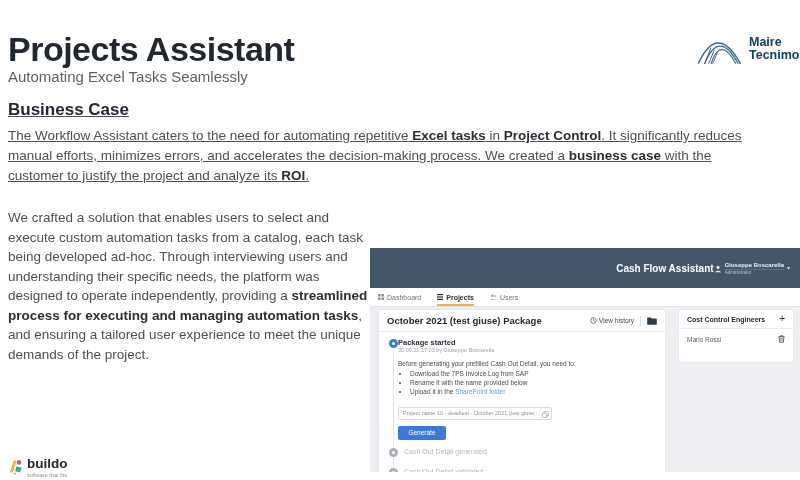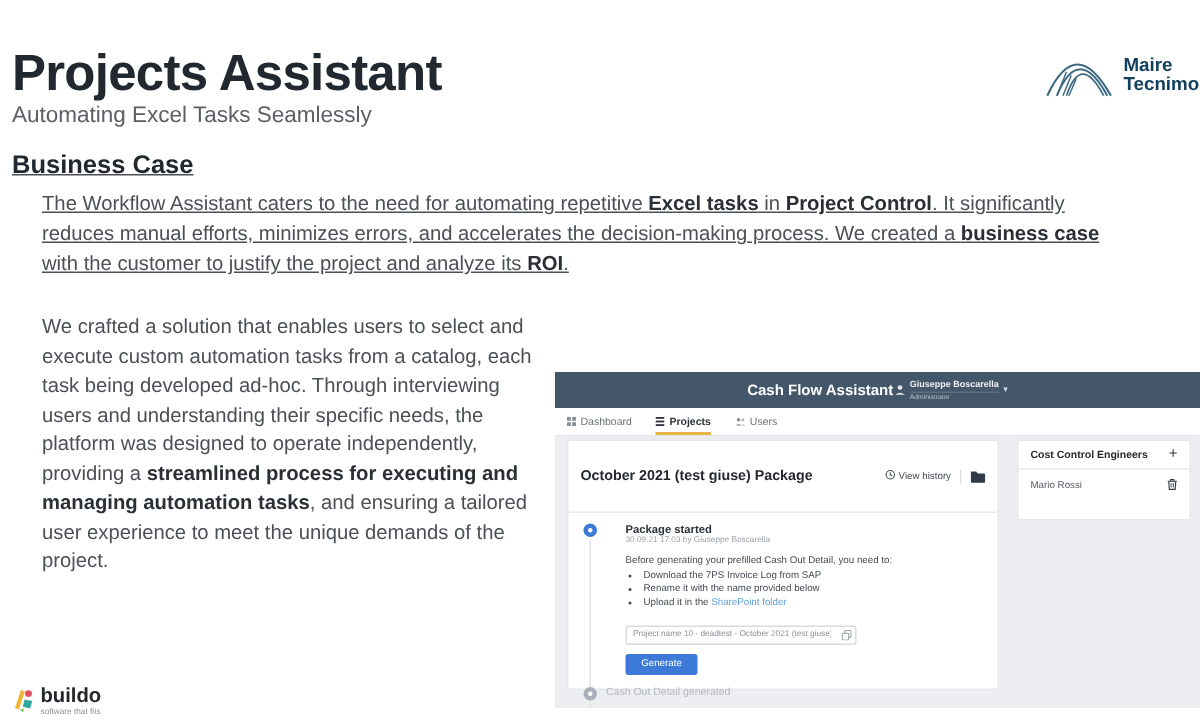--- a/index.html
+++ b/index.html
@@ -7,70 +7,70 @@
     font-family:"Liberation Sans", sans-serif; }
   body { position:relative; color:#4a5056; }
 
   
   .page-title { position:absolute; left:8px; top:30px; font-size:34px; font-weight:700;
     color:#212830; letter-spacing:-0.5px; }
   .page-subtitle { position:absolute; left:8px; top:68px; font-size:15px; color:#5a6066; }
 
   .section-heading { font-size:17px; font-weight:700; color:#212830; margin-bottom:6px; }
   .biz { position:absolute; left:8px; top:100px; width:748px;text-decoration:underline; }
-  .biz p, .sol p { font-size:13.5px; line-height:20px; color:#4a5056;margin-left:20px; }
+  .biz p, .sol p { font-size:13.5px; line-height:20px; color:#4a5056; }
   .sol { position:absolute; left:8px; top:208px; width:360px; }
   .sol p { line-height:19.5px; }
   .b { font-weight:700; color:#2a2f36; }
 
   
   .maire { position:absolute; left:695px; top:28px; display:flex; align-items:center; gap:6px; }
   .maire-text { display:flex; flex-direction:column; font-weight:700; font-size:12.5px;
     line-height:13px; color:#12405e; }
 
   
   .buildo { position:absolute; left:8px; top:441px; display:flex; align-items:flex-start; gap:4px;margin-top:16px; }
   .buildo-col { display:flex; flex-direction:column; }
   .buildo-name { font-weight:700; font-size:13.5px; color:#23272b; line-height:14px; }
   .buildo-tag { font-size:5.5px; color:#8d949b; margin-top:1px; }
 
   
   .app { position:absolute; left:370px; top:248px; width:430px; height:224px;
     background:#eceef1; overflow:hidden; }
-  .app-header { height:24px; background:#43566a; display:flex; align-items:center;
-    justify-content:center; padding:0 10px; }
+  .app-header { height:40px; background:#43566a; display:flex; align-items:center;
+    justify-content:flex-end; padding:0 10px; }
   .app-header-title { font-size:10px; font-weight:700; color:#ffffff; }
   .user { display:flex; align-items:center; gap:3px; }
   .u-txt { display:flex; flex-direction:column; }
   .u-name { font-size:6px; font-weight:700; color:#eef1f4; line-height:7px; }
   .u-role { font-size:4.5px; color:#b9c3cc; line-height:5px; border-top:1px solid #5e7082; }
   .chev { font-size:6px; color:#cfd6dd; line-height:6px; }
 
   .app-tabs { height:19px; background:#ffffff; border-bottom:1px solid #e3e5e8;
     display:flex; align-items:center; padding-left:8px; gap:16px; }
   .tab { display:flex; align-items:center; gap:3px; font-size:7px; color:#6a7077;
     height:100%; position:relative; }
   .tab.active { font-weight:700; color:#2b3138; }
   .tab.active::after { content:""; position:absolute; left:0; right:0; bottom:0;
     height:2px; background:#e6b54a; }
   .tab-ico { color:#8a9097; display:flex; }
 
   .app-body { position:relative; height:181px; }
   .main-card { position:absolute; left:8px; top:2px; width:288px; height:167px;
     background:#ffffff; border:1px solid #e6e8ec; border-radius:2px; }
   .pkg-head { display:flex; justify-content:space-between; align-items:center;
-    padding:18px 8px; border-bottom:1px solid #e8eaed; }
+    padding:5px 8px; border-bottom:1px solid #e8eaed; }
   .pkg-title { font-size:9.5px; font-weight:700; color:#23282e; }
   .pkg-actions { display:flex; align-items:center; gap:6px; }
   .view-history { display:flex; align-items:center; gap:2px; font-size:6.5px; color:#41474e; }
   .vdiv { width:1px; height:10px; background:#dfe2e6; }
 
   .timeline { position:relative; padding:6px 10px 0 10px; }
   .tl-line { position:absolute; left:14px; top:18px; bottom:10px; border-left:1px solid #e0e3e7; }
-  .step { position:relative; display:flex; gap:19px; z-index:1; }
+  .step { position:relative; display:flex; gap:0; z-index:1; }
   .dot { width:9px; height:9px; border-radius:50%; flex:0 0 9px; margin-top:1px;
     background:#3d7ad8; position:relative; }
   .dot.gray { background:#a9b0b9; }
   .dot::after { content:""; position:absolute; left:3px; top:3px; width:3px; height:3px;
     border-radius:50%; background:#ffffff; }
   .st-title { font-size:7.5px; font-weight:700; color:#2b3138; line-height:9px; }
   .st-meta { font-size:5.5px; color:#9aa1a9; line-height:7px; margin-bottom:5px; }
   .st-instr { font-size:6.5px; color:#454c55; line-height:9px; }
   .st-bullets { margin:1px 0 0 12px; }
   .st-bullets li { font-size:6.5px; color:#454c55; line-height:9px; }

